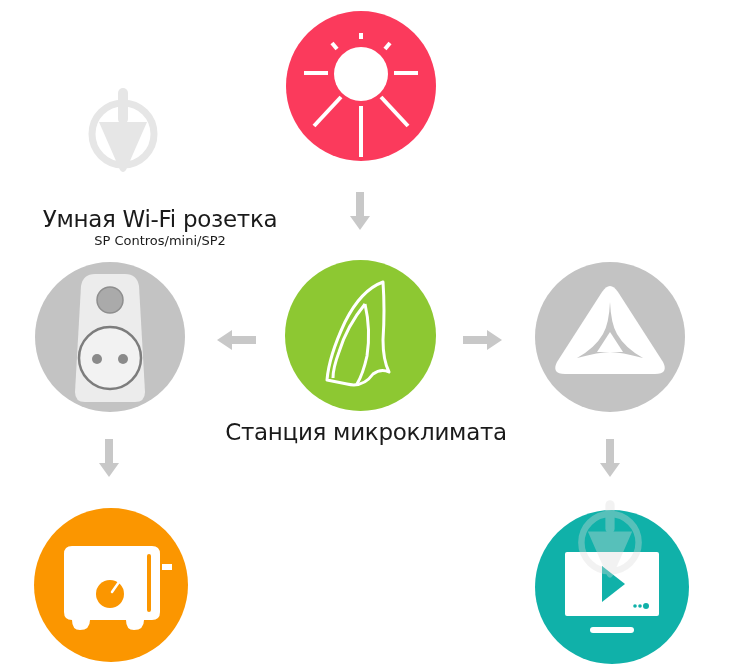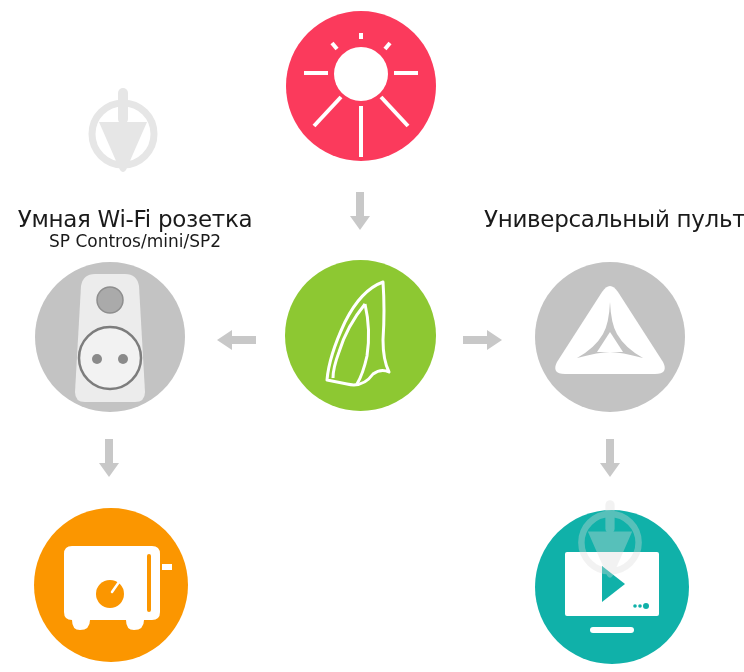--- a/index.html
+++ b/index.html
@@ -1,21 +1,21 @@
 <!DOCTYPE html>
 <html><head>
 <meta charset="utf-8">
 <style>
   html, body { margin: 0; padding: 0; background: #ffffff; }
   body { width: 744px; height: 672px; position: relative; overflow: hidden; font-family: "DejaVu Sans", "Liberation Sans", sans-serif; }
   .node { position: absolute; border-radius: 50%; }
   .node svg { position: absolute; left: 0; top: 0; width: 100%; height: 100%; }
   .label { position: absolute; text-align: center; color: #1a1a1a; white-space: nowrap; }
   .label .title { font-size: 23px; line-height: 28px; letter-spacing: -0.3px; }
-  .label .sub { font-size: 17px; line-height: 16px; }
+  .label .sub { font-size: 13px; line-height: 16px; }
   .arrow { position: absolute; }
   .arrow svg { width: 100%; height: 100%; display: block; }
   .watermark { position: absolute; }
   .watermark svg { width: 100%; height: 100%; display: block; }
 </style>
 </head>
 <body>
 
 <div class="watermark" style="left:84px; top:86px; width:78px; height:86px;">
   <svg viewBox="0 0 78 86">
@@ -41,27 +41,26 @@
   </svg>
 </div>
 
 <div class="arrow" style="left:349px; top:192px; width:22px; height:40px;">
   <svg viewBox="0 0 22 40">
       <rect x="7" y="0" width="8" height="26" fill="#c8c8c8"></rect>
       <path d="M1 24 L21 24 L11 38 Z" fill="#c8c8c8"></path>
     </svg>
 </div>
 
-<div class="label" style="left:15px; top:205px; width:240px;">
+<div class="label" style="left:0px; top:205px; width:240px;padding-left:40px;">
   <div class="title">Умная Wi-Fi розетка</div>
   <div class="sub">SP Contros/mini/SP2</div>
 </div>
 
 <div class="label" style="left:484px; top:205px; width:256px;">
-  <div class="title">Универсальный пульт</div>
 </div>
 
 <div class="node" style="left:35px; top:262px; width:150px; height:150px; background:#c3c3c3;">
   <svg viewBox="0 0 150 150">
     <path d="M46 24 Q48 12 60 12 L90 12 Q102 12 104 24 L110 130 Q110 140 100 140 L50 140 Q40 140 40 130 Z" fill="#ececec"></path>
     <circle cx="75" cy="38" r="13" fill="#aaaaaa" stroke="#8e8e8e" stroke-width="1.5"></circle>
     <circle cx="75" cy="96" r="31" fill="#f2f2f2" stroke="#7d7d7d" stroke-width="2.5"></circle>
     <circle cx="62" cy="97" r="5" fill="#8a8a8a"></circle>
     <circle cx="88" cy="97" r="5" fill="#8a8a8a"></circle>
   </svg>
@@ -91,20 +90,21 @@
 
 <div class="node" style="left:535px; top:262px; width:150px; height:150px; background:#c3c3c3;">
   <svg viewBox="0 0 150 150">
     <path d="M67 30 Q75 18 83 30 L128 100 Q134 112 120 112 L30 112 Q16 112 22 100 Z" fill="#fff"></path>
     <path d="M75 40 Q76 62 82 72 Q90 86 108 96 Q86 90 75 90 Q64 90 42 96 Q60 86 68 72 Q74 62 75 40 Z" fill="#c3c3c3"></path>
     <path d="M75 70 L88 90 L62 90 Z" fill="#fff"></path>
   </svg>
 </div>
 
 <div class="label" style="left:216px; top:418px; width:300px;">
+  <div class="title">Станция микроклимата</div>
 </div>
 
 <div class="arrow" style="left:98px; top:439px; width:22px; height:40px;">
   <svg viewBox="0 0 22 40">
       <rect x="7" y="0" width="8" height="26" fill="#c8c8c8"></rect>
       <path d="M1 24 L21 24 L11 38 Z" fill="#c8c8c8"></path>
     </svg>
 </div>
 
 <div class="arrow" style="left:599px; top:439px; width:22px; height:40px;">

